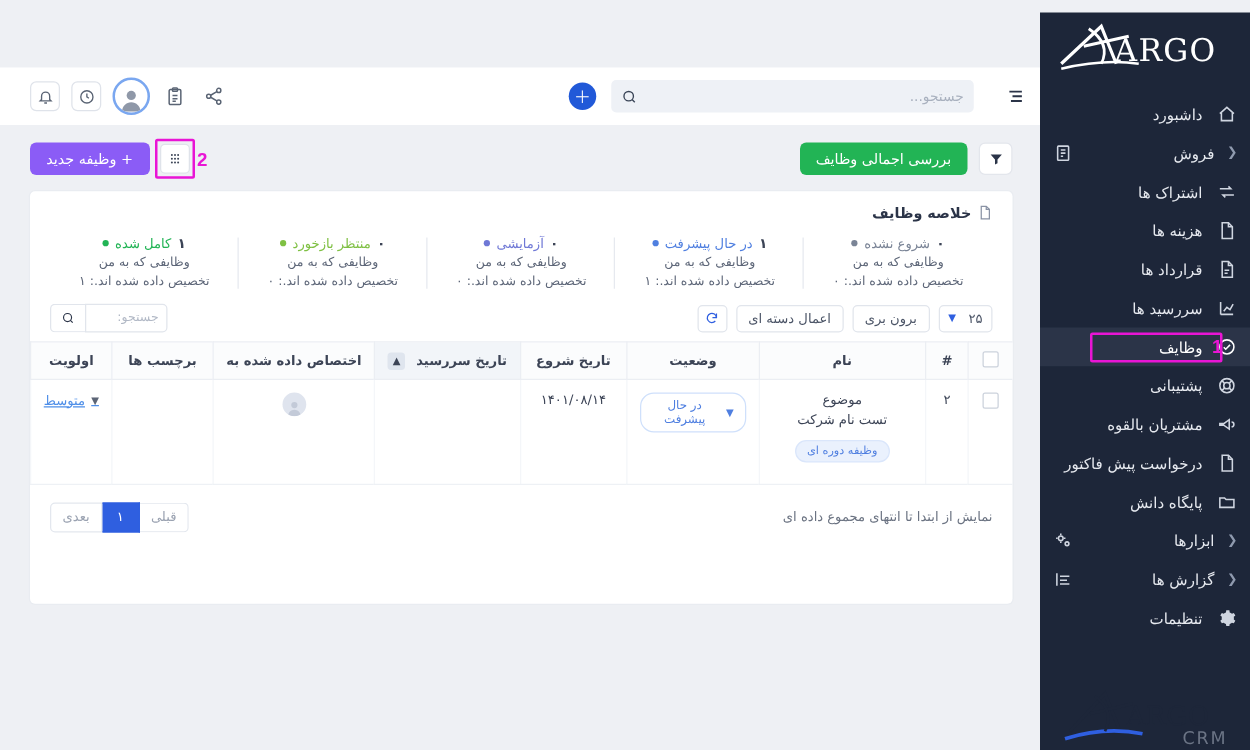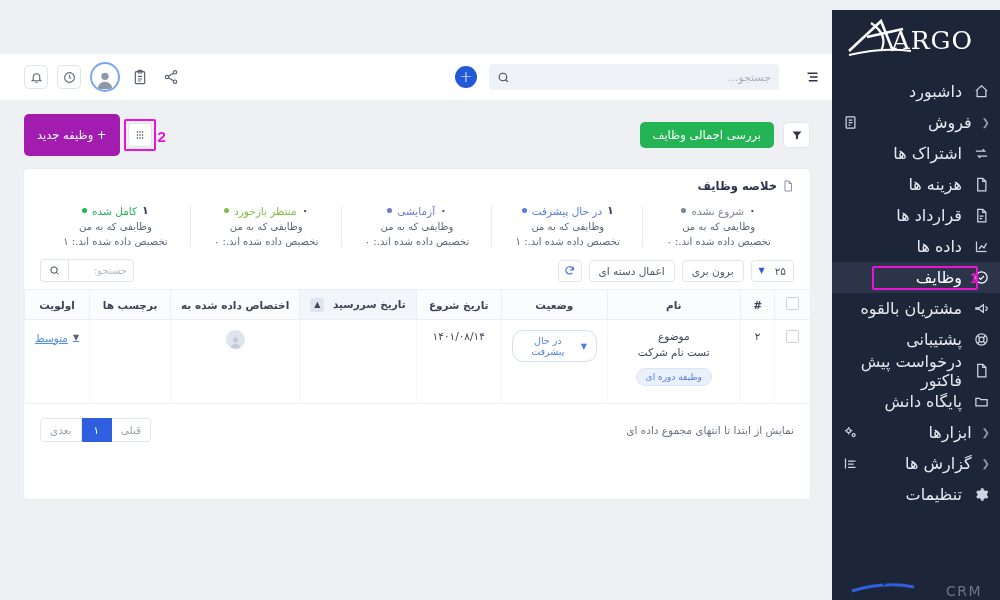--- a/index.html
+++ b/index.html
@@ -29,21 +29,21 @@
   .nav-item {
     display: flex; align-items: center; height: 31px;
     padding: 0 10px 0 9px; gap: 8px; cursor: pointer; position: relative;
   }
   .nav-item .nav-icon {
     width: 18px; height: 18px; flex: 0 0 18px;
     display: flex; align-items: center; justify-content: center;
     color: #cfd5e0;
   }
   .nav-item .nav-icon svg { width: 15px; height: 15px; display: block; }
-  .nav-label { font-size: 16px; color: #e6e9ef; flex: 1; text-align: right; padding-right: 2px; }
+  .nav-label { font-size: 12px; color: #e6e9ef; flex: 1; text-align: right; padding-right: 2px; }
   .nav-caret { color: #8f9aae; font-size: 10px; line-height: 1; }
   .nav-item.active { background: #2b3448; }
   .nav-item.active .nav-label,
   .nav-item.active .nav-icon { color: #ffffff; }
   .hl-box {
     position: absolute; border: 2px solid #e915d5; border-radius: 2px;
     pointer-events: none;
   }
   .hl-num {
     position: absolute; color: #e915d5; font-weight: bold; font-size: 15px;
@@ -113,22 +113,22 @@
   #menu-toggle svg { width: 15px; height: 15px; display: block; }
 
   
   #page { position: absolute; top: 100px; right: 168px; left: 0; bottom: 0;
           background: #eef0f4; padding: 14px 22px 0 24px; }
 
   #action-row { display: flex; align-items: center; justify-content: space-between;
                 margin-bottom: 13px; }
   #action-right { display: flex; align-items: center; gap: 8px; position: relative; }
   #btn-new-task {
-    background: #a21caf; color: #fff; border: none; border-radius: 5px;
-    height: 42px; padding: 0 13px; font-size: 11.5px; cursor: pointer;
+    background: #8b5cf6; color: #fff; border: none; border-radius: 5px;
+    height: 26px; padding: 0 13px; font-size: 11.5px; cursor: pointer;
     font-family: "DejaVu Sans", sans-serif;
   }
   #btn-grid-view {
     width: 24px; height: 24px; border: 1px solid #dfe3ea; border-radius: 4px;
     background: #fff; display: flex; align-items: center; justify-content: center;
     color: #47506180; cursor: pointer;
   }
   #btn-grid-view svg { width: 12px; height: 12px; color: #3d4657; }
   #action-left { display: flex; align-items: center; gap: 9px; }
   #btn-overview {
@@ -343,54 +343,54 @@
       </div>
 
       <div class="nav-item">
         <span class="nav-icon">
           <svg viewBox="0 0 24 24" fill="none" stroke="currentColor" stroke-width="2">
               <path d="M4 20V4"></path>
               <path d="M4 20h16"></path>
               <path d="M8 16l4-5 4 3 4-7"></path>
             </svg>
         </span>
-        <span class="nav-label">داده ها</span>
+        <span class="nav-label">سررسید ها</span>
       </div>
 
       <div class="nav-item active">
         <span class="nav-icon">
           <svg viewBox="0 0 24 24" fill="none" stroke="currentColor" stroke-width="2">
               <circle cx="12" cy="12" r="9"></circle>
               <path d="M8 12.5l2.5 2.5L16 9.5"></path>
             </svg>
         </span>
         <span class="nav-label">وظایف</span>
         <span class="hl-box" style="right:22px; left:40px; top:4px; bottom:3px;"></span>
         <span class="hl-num" style="right:22px; top:7px;">1</span>
       </div>
 
       <div class="nav-item">
         <span class="nav-icon">
           <svg viewBox="0 0 24 24" fill="none" stroke="currentColor" stroke-width="2">
-              <path d="M3 11v2h5l7 5V6l-7 5z"></path>
-              <path d="M18 9a3 3 0 010 6"></path>
-            </svg>
-        </span>
-        <span class="nav-label">مشتریان بالقوه</span>
-      </div>
-
-      <div class="nav-item">
-        <span class="nav-icon">
-          <svg viewBox="0 0 24 24" fill="none" stroke="currentColor" stroke-width="2">
               <circle cx="12" cy="12" r="9"></circle>
               <circle cx="12" cy="12" r="4"></circle>
               <path d="M5.6 5.6l3.2 3.2M15.2 15.2l3.2 3.2M18.4 5.6l-3.2 3.2M8.8 15.2l-3.2 3.2"></path>
             </svg>
         </span>
         <span class="nav-label">پشتیبانی</span>
+      </div>
+
+      <div class="nav-item">
+        <span class="nav-icon">
+          <svg viewBox="0 0 24 24" fill="none" stroke="currentColor" stroke-width="2">
+              <path d="M3 11v2h5l7 5V6l-7 5z"></path>
+              <path d="M18 9a3 3 0 010 6"></path>
+            </svg>
+        </span>
+        <span class="nav-label">مشتریان بالقوه</span>
       </div>
 
       <div class="nav-item">
         <span class="nav-icon">
           <svg viewBox="0 0 24 24" fill="none" stroke="currentColor" stroke-width="2">
               <path d="M6 2h8l5 5v15H6z"></path>
               <path d="M14 2v5h5"></path>
             </svg>
         </span>
         <span class="nav-label">درخواست پیش فاکتور</span>

